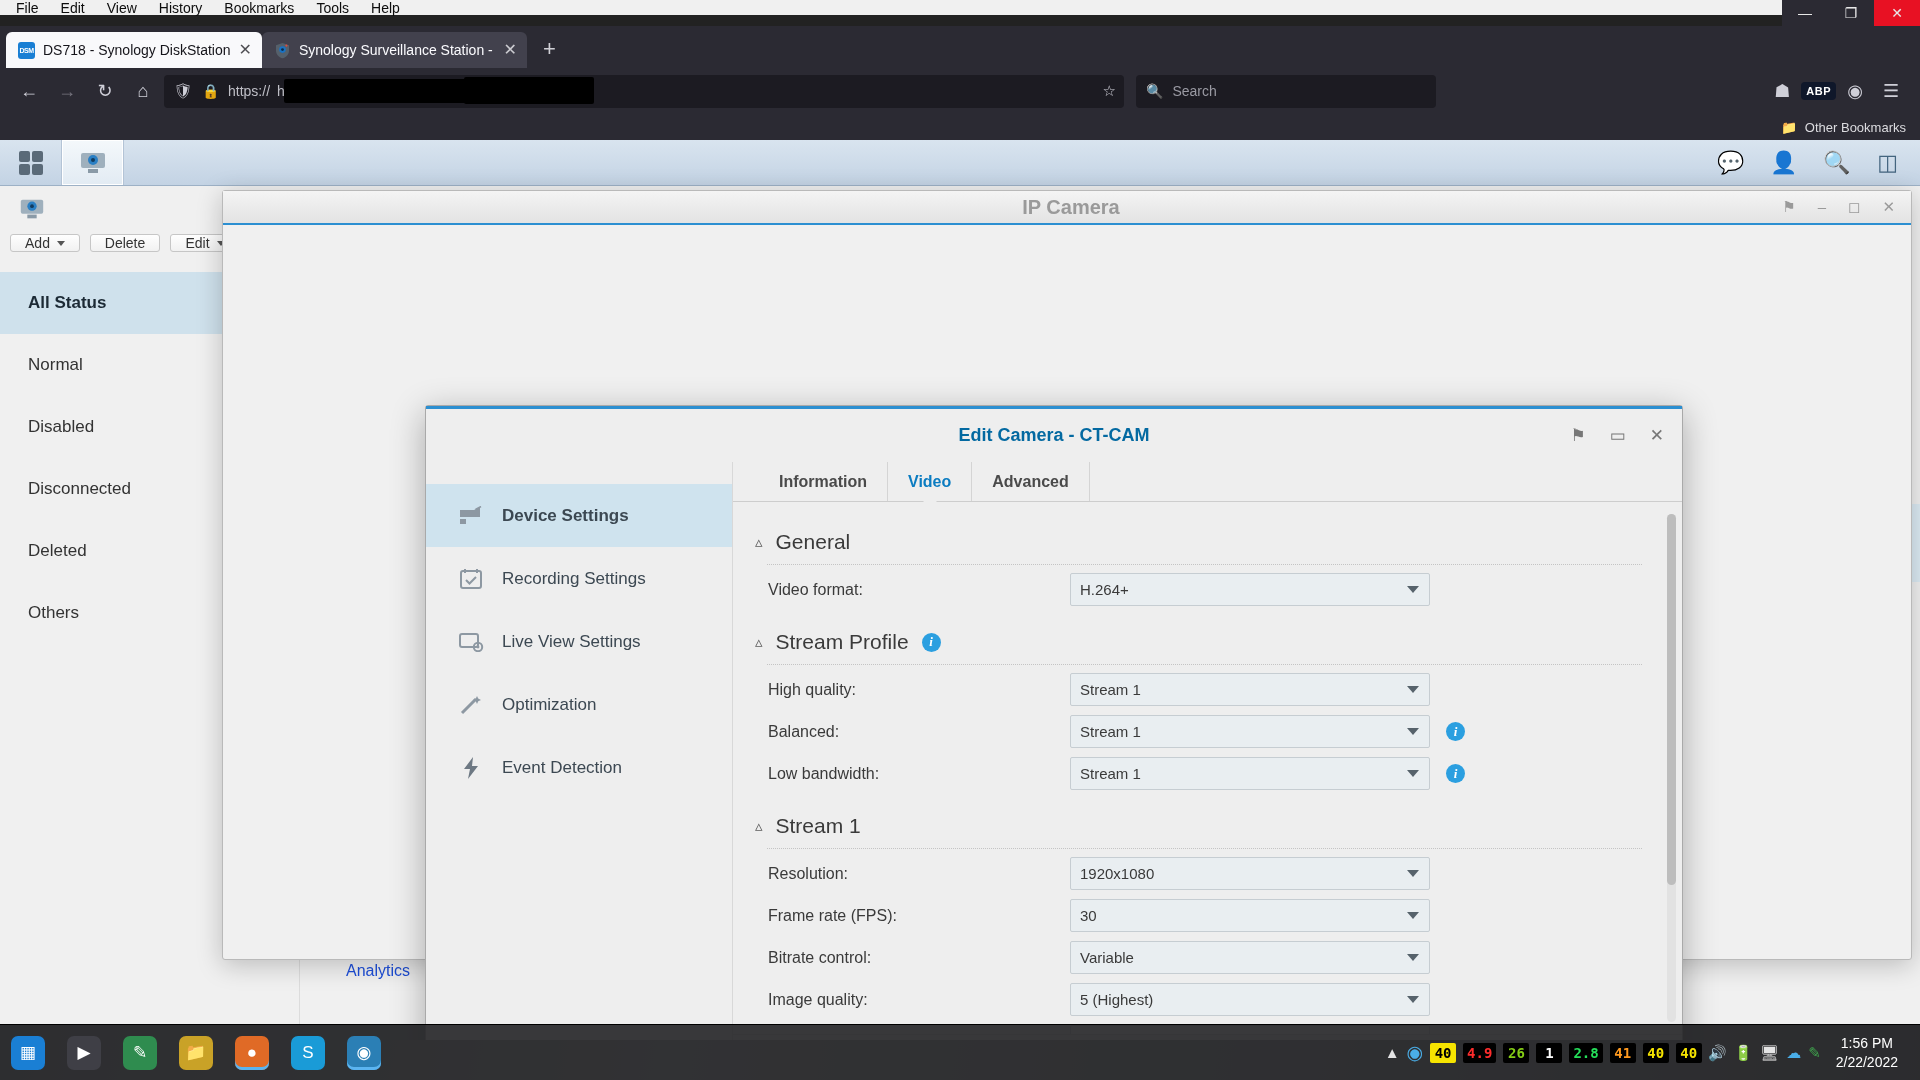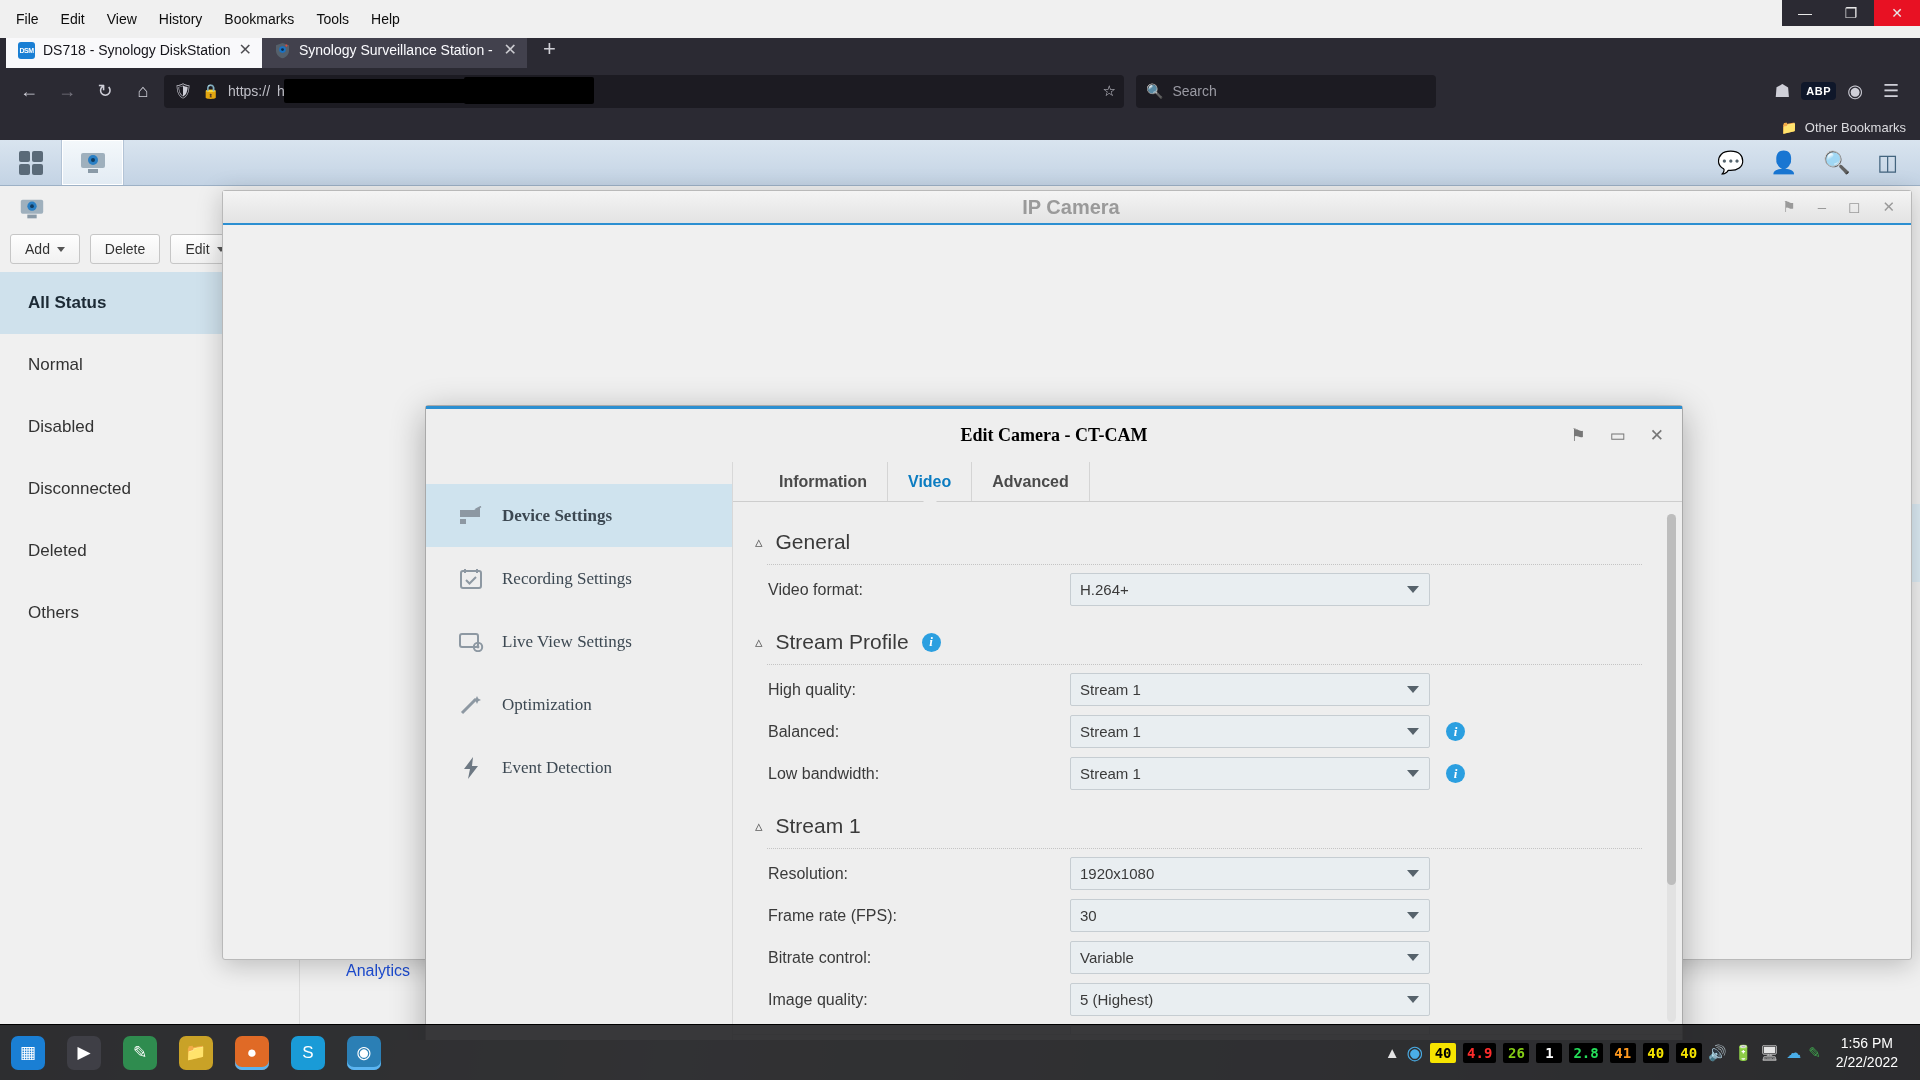--- a/index.html
+++ b/index.html
@@ -7,21 +7,21 @@
   body {
     font-family: "Liberation Sans", sans-serif;
     font-size: 15px;
     background: #222;
     -webkit-font-smoothing: antialiased;
   }
   .screen { position: relative; width: 1920px; height: 1080px; }
 
   
   .menubar {
-    position: absolute; top: 0; left: 0; width: 100%; height: 38px;
+    position: absolute; top: 0; left: 0; width: 100%; height: 15px;
     background: #f0f0f0; display: flex; align-items: center;
     padding-left: 6px; gap: 2px; z-index: 60;
   }
   .menubar .mi {
     font-size: 14px; color: #0c0c0c; padding: 3px 10px; border-radius: 3px;
     white-space: nowrap;
   }
 
   .winbtns { position: absolute; top: 0; right: 0; height: 26px; display: flex; z-index: 61; }
   .winbtns div {
@@ -110,21 +110,21 @@
   .ss-bar-right { margin-left: auto; display: flex; align-items: center; gap: 26px; padding-right: 22px; }
 
   .ss-body { position: absolute; top: 46px; left: 0; width: 100%; bottom: 0; background: #f0f0f0; }
 
   .ss-apptitle { position: absolute; top: 10px; left: 18px; }
 
   .ss-toolbar {
     position: absolute; top: 48px; left: 10px; display: flex; gap: 10px; align-items: center;
   }
   .tb-btn {
-    height: 30px; min-width: 70px; padding: 0 13px;
+    height: 18px; min-width: 70px; padding: 0 13px;
     background: linear-gradient(#fefefe, #f1f1f1);
     border: 1px solid #c6c6c6; border-radius: 3px;
     display: flex; align-items: center; justify-content: center; gap: 7px;
     font-size: 14px; color: #333;
   }
   .caret { width: 0; height: 0; border-left: 4px solid transparent; border-right: 4px solid transparent; border-top: 5px solid #555; }
 
   .ss-sidebar {
     position: absolute; top: 86px; left: 0; width: 300px; bottom: 0;
     background: #f0f0f0; border-right: 1px solid #dcdcdc;
@@ -204,30 +204,30 @@
     position: absolute; left: 425px; top: 265px; width: 1258px; height: 692px;
     background: #eeeeee; border: 1px solid #a9a9a9; border-radius: 3px;
     box-shadow: 0 8px 34px rgba(0,0,0,.30);
     display: flex; flex-direction: column; z-index: 30;
   }
   .modal-top { height: 3px; background: #2c8fd1; }
   .modal-head {
     height: 53px; background: #eeeeee; position: relative;
     display: flex; align-items: center; justify-content: center;
   }
-  .modal-head .mtitle { font-size: 18px; font-weight: bold; color: #000000; font-family: Liberation Serif, serif; }
+  .modal-head .mtitle { font-size: 18px; font-weight: bold; color: #0369a1; }
   .modal-head .mctrls { position: absolute; right: 18px; display: flex; gap: 24px; align-items: center; color: #777; font-size: 17px; }
 
   .modal-body { flex: 1; display: flex; min-height: 0; }
   .modal-nav {
     width: 307px; background: #eeeeee; border-right: 1px solid #d8d8d8; padding-top: 22px;
   }
   .nav-item {
     height: 63px; display: flex; align-items: center; gap: 18px; padding-left: 32px;
-    font-size: 17px; color: #3c4852; font-family: Liberation Serif, serif;
+    font-size: 17px; color: #3c4852;
   }
   .nav-item.sel { background: #cfe3ee; font-weight: bold; }
   .nav-ic { width: 26px; display: flex; align-items: center; justify-content: center; flex: 0 0 26px; }
 
   .modal-main { flex: 1; display: flex; flex-direction: column; min-width: 0; background: #eeeeee; }
   .tabs {
     height: 40px; display: flex; align-items: stretch; padding-left: 26px;
     border-bottom: 1px solid #cdcdcd; position: relative;
   }
   .tabitem {

